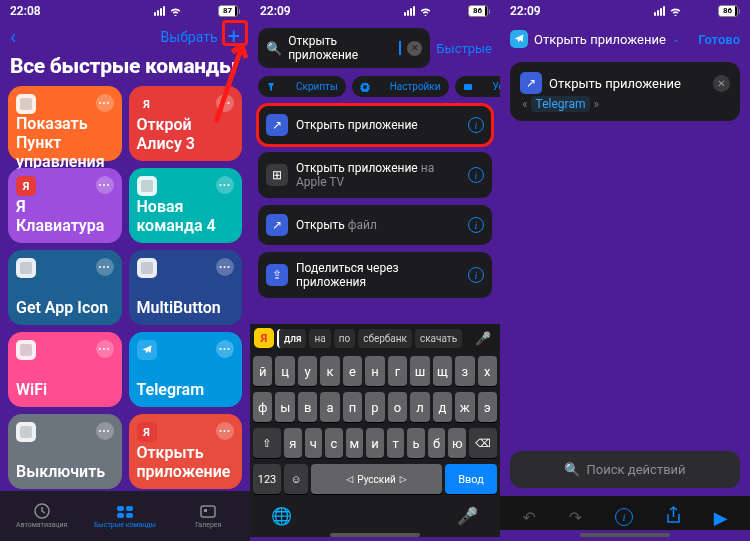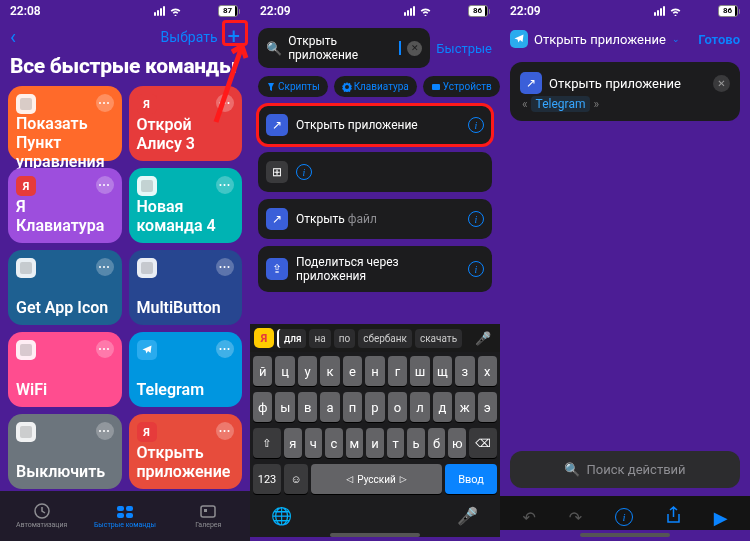--- a/index.html
+++ b/index.html
@@ -46,21 +46,21 @@
 
   
   .search-row { display: flex; align-items: center; gap: 6px; padding: 6px 8px; }
   .search-box { flex: 1; background: #1c1c1e; border-radius: 10px; display: flex; align-items: center; padding: 6px 8px; gap: 6px; }
   .mag-icon { color: #8e8e93; font-size: 13px; }
   .search-text { flex: 1; font-size: 12px; color: #fff; }
   .caret { width: 2px; height: 14px; background: #0a84ff; }
   .clear-btn { width: 15px; height: 15px; border-radius: 50%; background: #555; display: flex; align-items: center; justify-content: center; font-size: 9px; color: #1c1c1e; }
   .cancel-btn { color: #0a84ff; font-size: 13px; }
   .filter-row { display: flex; gap: 6px; padding: 2px 8px 8px; overflow: hidden; }
-  .pill { background: #1c1c1e; border-radius: 12px; padding: 5px 8px; font-size: 10px; color: #0a84ff; display: flex; align-items: center; gap: 2px; white-space: nowrap; }
+  .pill { background: #1c1c1e; border-radius: 12px; padding: 5px 8px; font-size: 10px; color: #0a84ff; display: flex; align-items: center; gap: 20px; white-space: nowrap; }
   .results { padding: 0 8px; display: flex; flex-direction: column; gap: 7px; }
   .result { background: #1c1c1e; border-radius: 10px; display: flex; align-items: center; padding: 9px 8px; gap: 8px; position: relative; }
   .result.hl { outline: 3px solid #ff1a1a; outline-offset: -1px; }
   .r-icon { width: 22px; height: 22px; border-radius: 5px; display: flex; align-items: center; justify-content: center; font-size: 12px; }
   .ri-blue { background: #3a5fd9; color: #fff; }
   .ri-dark { background: #3a3a3c; color: #fff; }
   .r-label { flex: 1; font-size: 12px; }
   .r-sub { color: #8e8e93; }
   .r-info { width: 16px; height: 16px; border: 1.5px solid #0a84ff; border-radius: 50%; display: flex; align-items: center; justify-content: center; font-size: 10px; color: #0a84ff; font-family: serif; font-style: italic; }
 
@@ -304,37 +304,38 @@
       <div class="pill">
         <svg width="10" height="10" viewBox="0 0 10 10" fill="#0a84ff">
           <path d="M2 1h6l-2 4v4l-2-1V5z"></path>
         </svg>
         <span>Скрипты</span>
       </div>
       <div class="pill">
         <svg width="10" height="10" viewBox="0 0 10 10" fill="#0a84ff">
           <path d="M5 3a2 2 0 100 4 2 2 0 000-4zM5 0l1 1.5L8 1l.5 2L10 4l-1 1.5L10 7l-1.5 1L8 10l-2-.5L5 11l-1-1.5L2 10l-.5-2L0 7l1-1.5L0 4l1.5-1L2 1l2 .5z"></path>
         </svg>
-        <span>Клавиатура</span>
+        <span>Настройки</span>
       </div>
       <div class="pill">
         <svg width="10" height="10" viewBox="0 0 10 10" fill="#0a84ff">
           <rect x="1" y="2" width="8" height="6" rx="1"></rect>
         </svg>
         <span>Устройств</span>
       </div>
     </div>
   <div class="results" id="results">
       <div class="result hl">
         <div class="r-icon ri-blue">↗</div>
         <div class="r-label"><span style="color:#fff">Открыть приложение</span></div>
         <div class="r-info">i</div>
       </div>
       <div class="result">
         <div class="r-icon ri-dark">⊞</div>
+        <div class="r-label"><span style="color:#fff">Открыть приложение</span><span class="r-sub"> на Apple TV</span></div>
         <div class="r-info">i</div>
       </div>
       <div class="result">
         <div class="r-icon ri-blue">↗</div>
         <div class="r-label"><span style="color:#fff">Открыть</span><span class="r-sub"> файл</span></div>
         <div class="r-info">i</div>
       </div>
       <div class="result">
         <div class="r-icon ri-blue">⇪</div>
         <div class="r-label"><span style="color:#fff">Поделиться через приложения</span></div>

